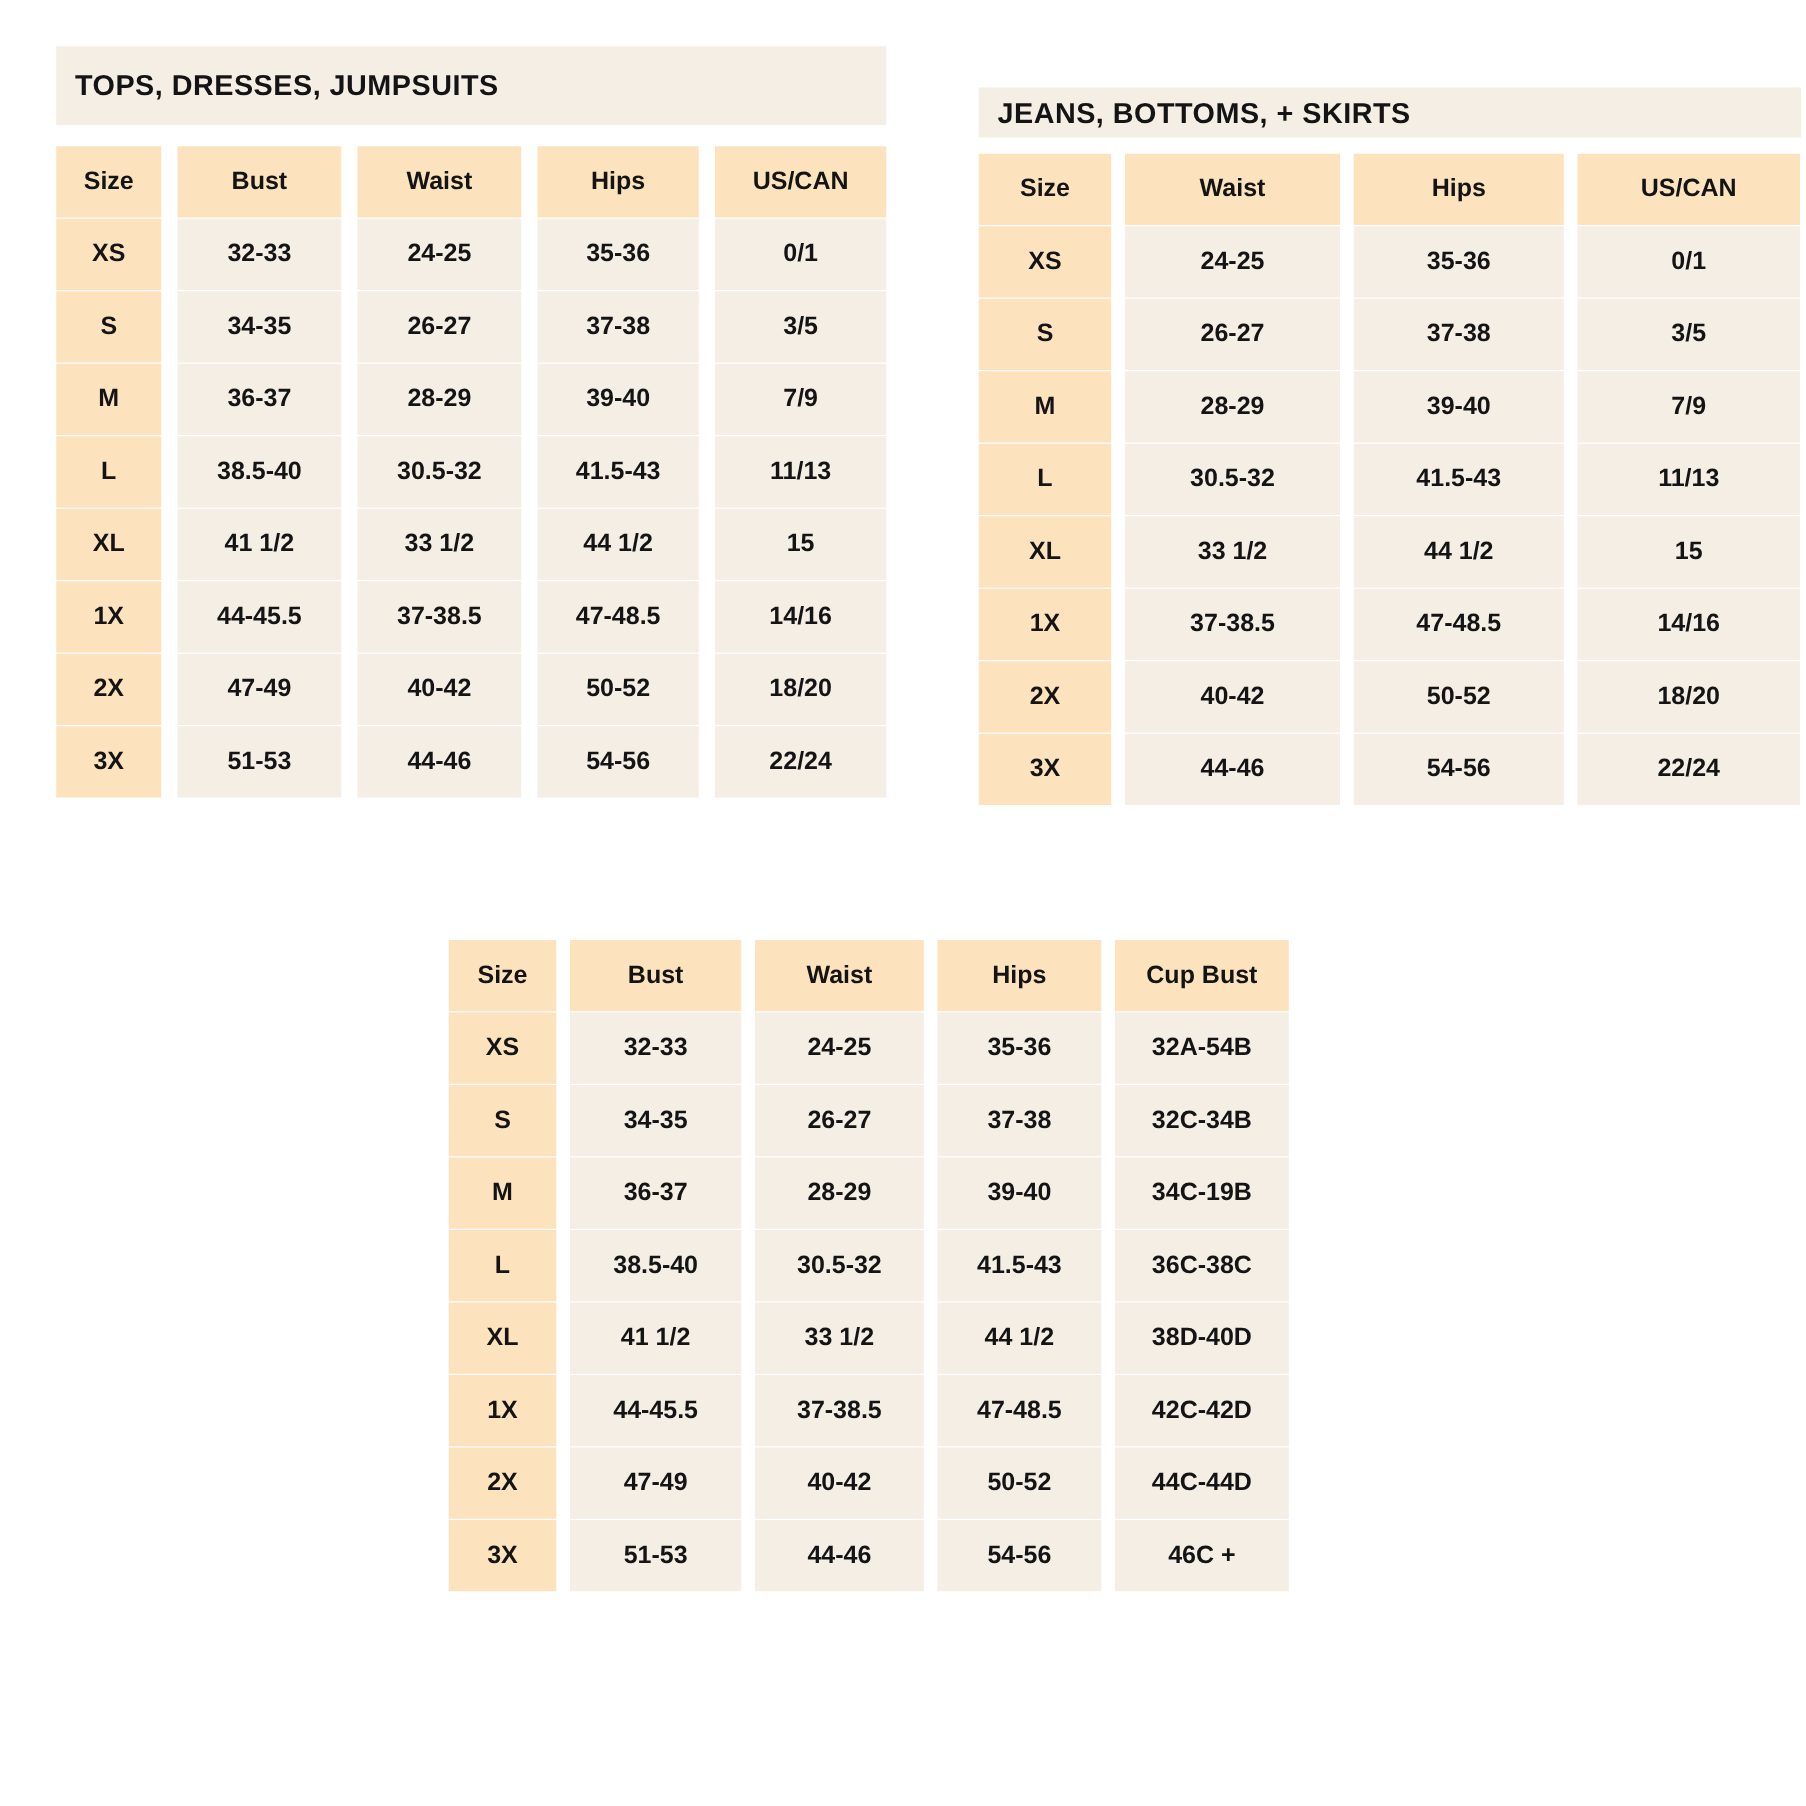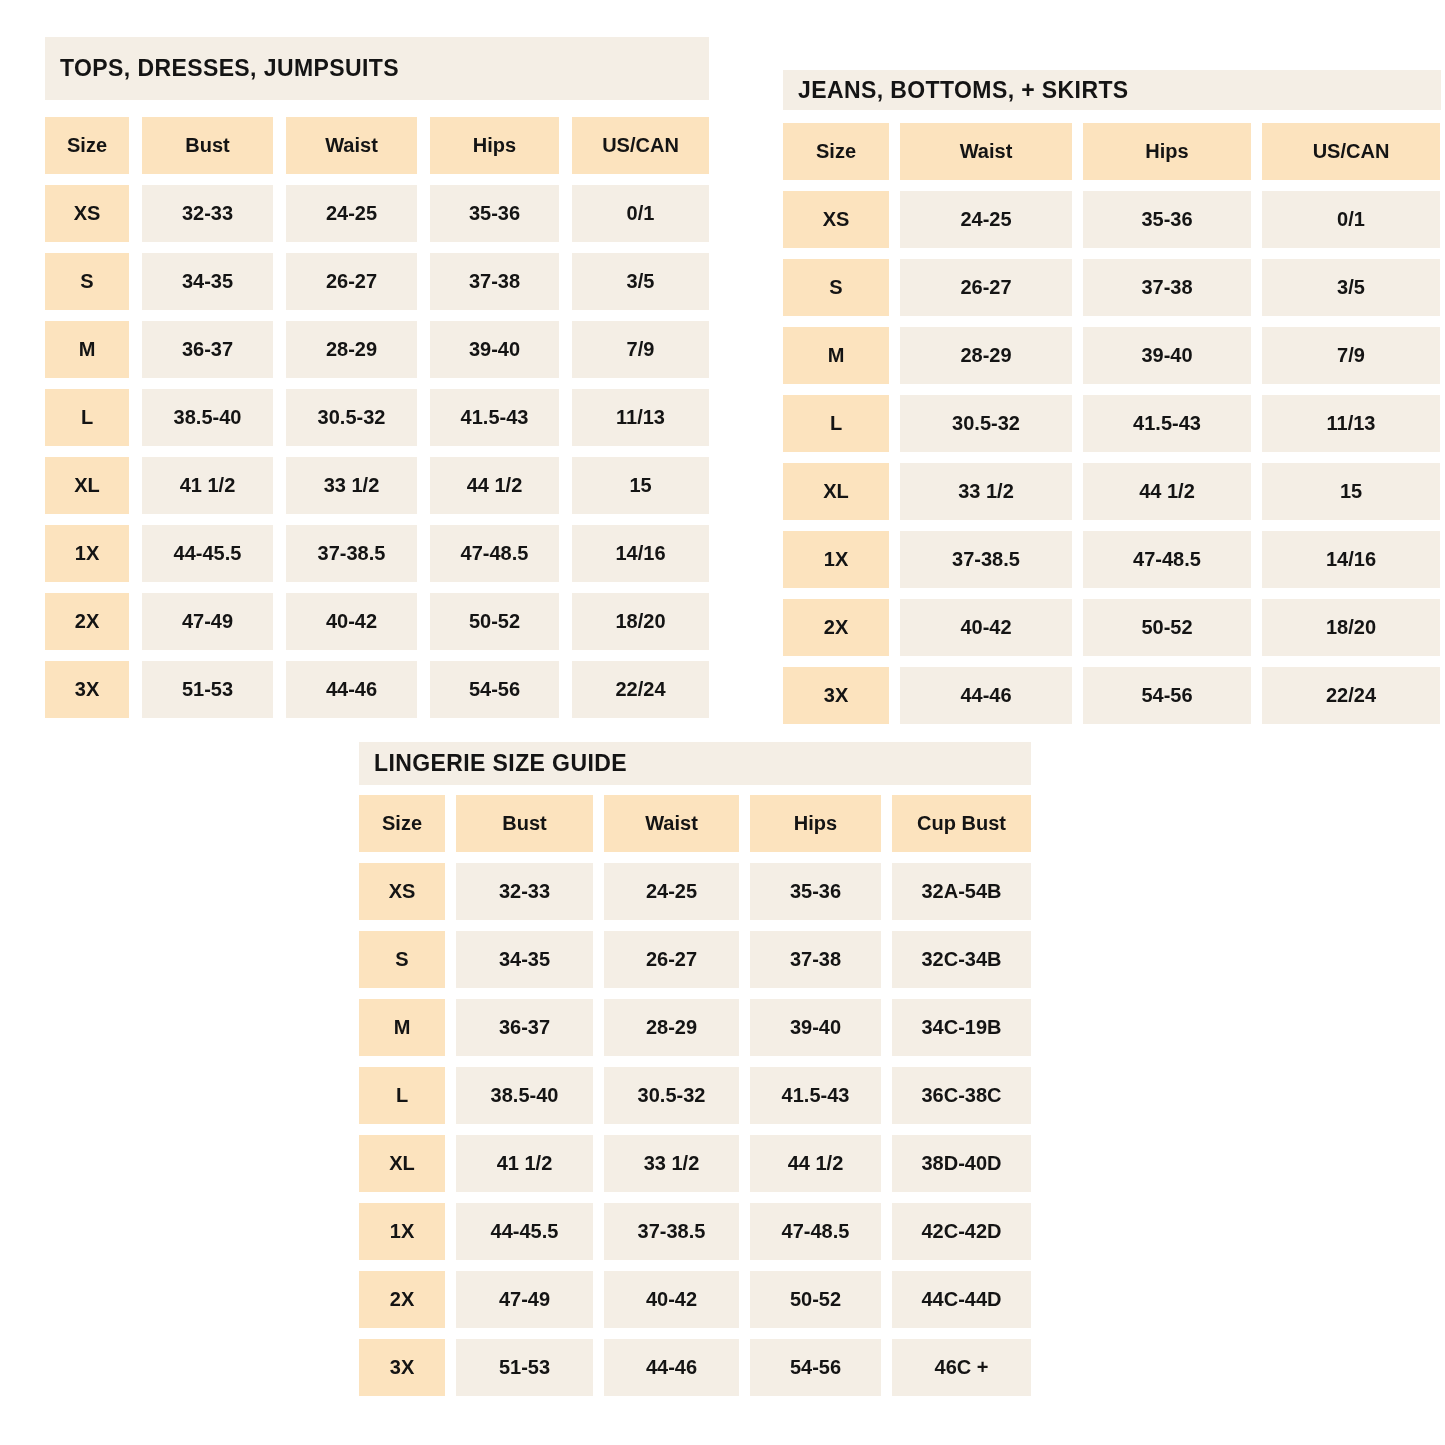--- a/index.html
+++ b/index.html
@@ -36,21 +36,21 @@
     font-size:23px; font-weight:800; letter-spacing:0.4px;
     line-height:1.15; white-space:nowrap;
   }
   .table-subtitle{
     font-size:16px; font-weight:800; letter-spacing:0.3px;
     line-height:1.25; white-space:nowrap;
   }
 
   .grid{
     display:grid;
-    row-gap:11px;
+    row-gap:1px;
     grid-auto-rows:57px;
   }
   .t0 .grid{ margin-top:17px; grid-template-columns:84px 131px 131px 129px 137px; column-gap:13px; }
   .t1 .grid{ margin-top:13px; grid-template-columns:106px 172px 168px 178px;      column-gap:11px; }
   .t2 .grid{ margin-top:10px; grid-template-columns:86px 137px 135px 131px 139px; column-gap:11px; }
 
   .cell{
     background:var(--c-cell);
     display:flex; align-items:center; justify-content:center;
     font-size:20px; font-weight:700;
@@ -152,23 +152,20 @@
       <div class="cell">50-52</div>
       <div class="cell">18/20</div>
       <div class="cell size-col">3X</div>
       <div class="cell">44-46</div>
       <div class="cell">54-56</div>
       <div class="cell">22/24</div>
     </div>
 </section>
 
 <section class="size-table t2">
-  <header class="title-band">
-    <h2 class="table-title">LINGERIE SIZE GUIDE</h2>
-  </header>
   <div class="grid">
       <div class="cell head">Size</div>
       <div class="cell head">Bust</div>
       <div class="cell head">Waist</div>
       <div class="cell head">Hips</div>
       <div class="cell head">Cup Bust</div>
       <div class="cell size-col">XS</div>
       <div class="cell">32-33</div>
       <div class="cell">24-25</div>
       <div class="cell">35-36</div>

